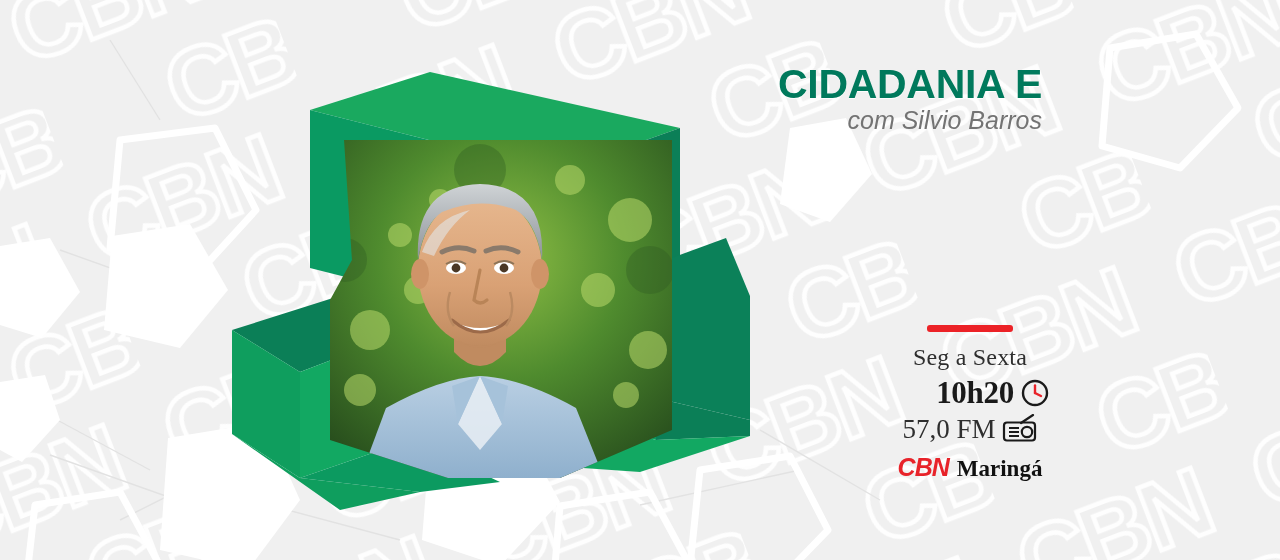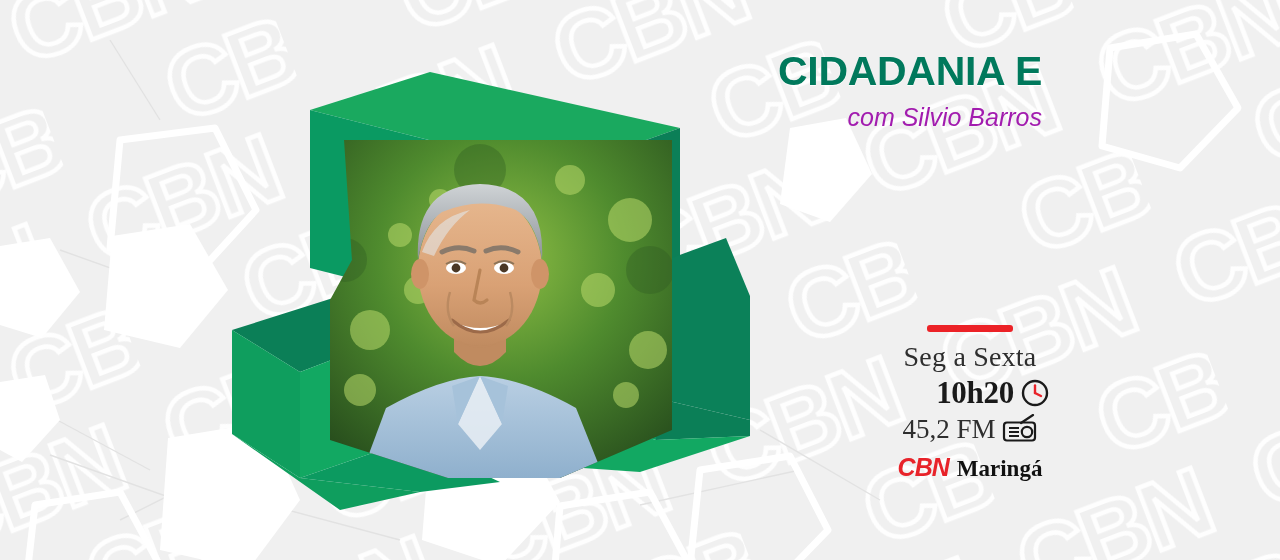--- a/index.html
+++ b/index.html
@@ -44,62 +44,61 @@
     left: 330px;
     top: 140px;
     width: 342px;
     height: 338px;
   }
 
   
   #title-block {
     position: absolute;
     right: 238px;
-    top: 49px;
+    top: 62px;
     text-align: right;
     width: 560px;
   }
   .title-line {
     display: block;
     font-family: "Liberation Sans", sans-serif;
     font-weight: bold;
     font-size: 41px;
     line-height: 44px;
     letter-spacing: -0.3px;
     color: #00795c;
     text-shadow: 0 1px 0 rgba(255,255,255,0.85);
   }
   #show-subtitle {
     display: block;
-    margin-top: 10px;
     font-family: "Liberation Sans", sans-serif;
     font-style: italic;
     font-size: 25px;
     line-height: 28px;
-    color: #a21caf;
+    color: #737373;
   }
 
   
   #schedule-block {
     position: absolute;
     left: 880px;
     top: 325px;
     width: 180px;
     text-align: center;
   }
   #schedule-rule {
     width: 86px;
     height: 7px;
     background: #ec2227;
     border-radius: 3px;
     margin: 0 auto 9px auto;
   }
   #schedule-days {
     font-family: "Liberation Serif", serif;
-    font-size: 28px;
+    font-size: 24px;
     line-height: 32px;
     color: #2e2e2e;
     letter-spacing: 0.2px;
   }
   .sched-row {
     display: flex;
     align-items: center;
     justify-content: center;
     gap: 6px;
     margin-top: 2px;
@@ -305,21 +304,21 @@
     <div class="sched-row">
       <span id="schedule-time">10h20</span>
       <svg width="30" height="30" viewBox="0 0 30 30">
         <circle cx="15" cy="15" r="12" fill="none" stroke="#1a1a1a" stroke-width="2.4"></circle>
         <line x1="15" y1="15" x2="15" y2="7.5" stroke="#e8232a" stroke-width="2.4" stroke-linecap="round"></line>
         <line x1="15" y1="15" x2="21" y2="18" stroke="#e8232a" stroke-width="2.4" stroke-linecap="round"></line>
       </svg>
     </div>
 
     <div class="sched-row">
-      <span id="schedule-frequency">45,2 FM</span>
+      <span id="schedule-frequency">57,0 FM</span>
       <svg width="36" height="30" viewBox="0 0 36 30">
         <line x1="19" y1="9" x2="31" y2="1" stroke="#1a1a1a" stroke-width="2.2" stroke-linecap="round"></line>
         <rect x="2" y="8.5" width="31" height="18" rx="3" ry="3" fill="none" stroke="#1a1a1a" stroke-width="2.2"></rect>
         <line x1="7" y1="14" x2="17" y2="14" stroke="#1a1a1a" stroke-width="2"></line>
         <line x1="7" y1="18" x2="17" y2="18" stroke="#1a1a1a" stroke-width="2"></line>
         <line x1="7" y1="22" x2="17" y2="22" stroke="#1a1a1a" stroke-width="2"></line>
         <circle cx="25" cy="18" r="5.2" fill="none" stroke="#1a1a1a" stroke-width="2.2"></circle>
       </svg>
     </div>
 

